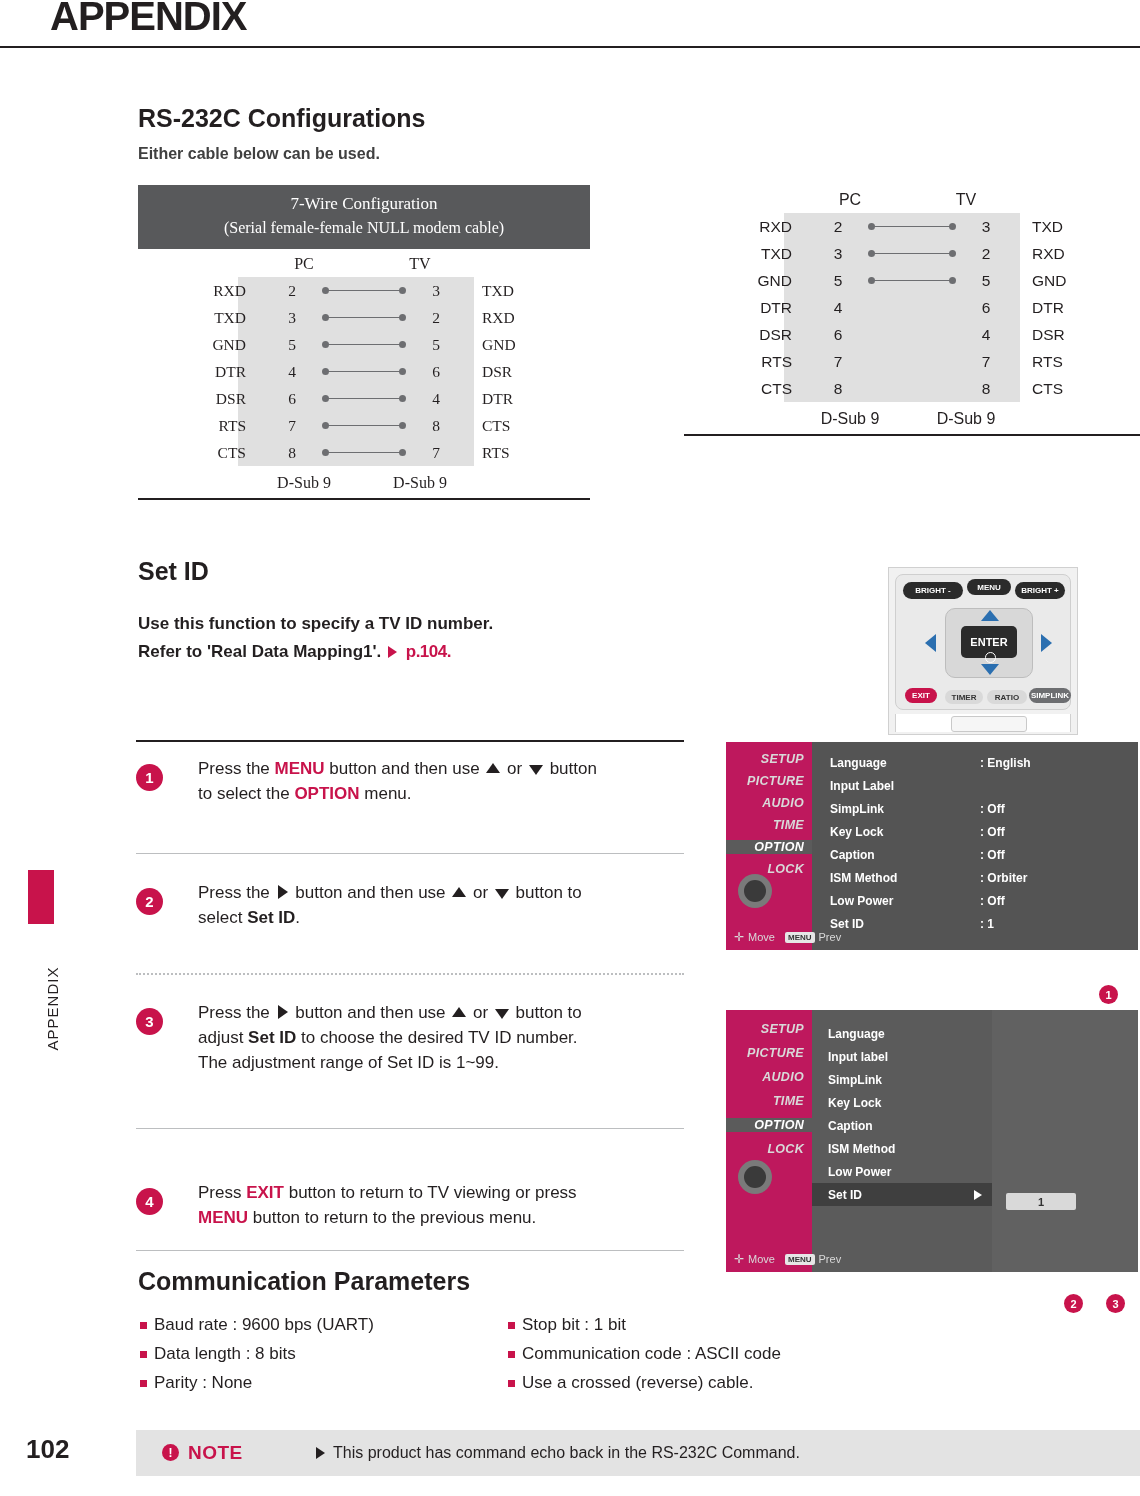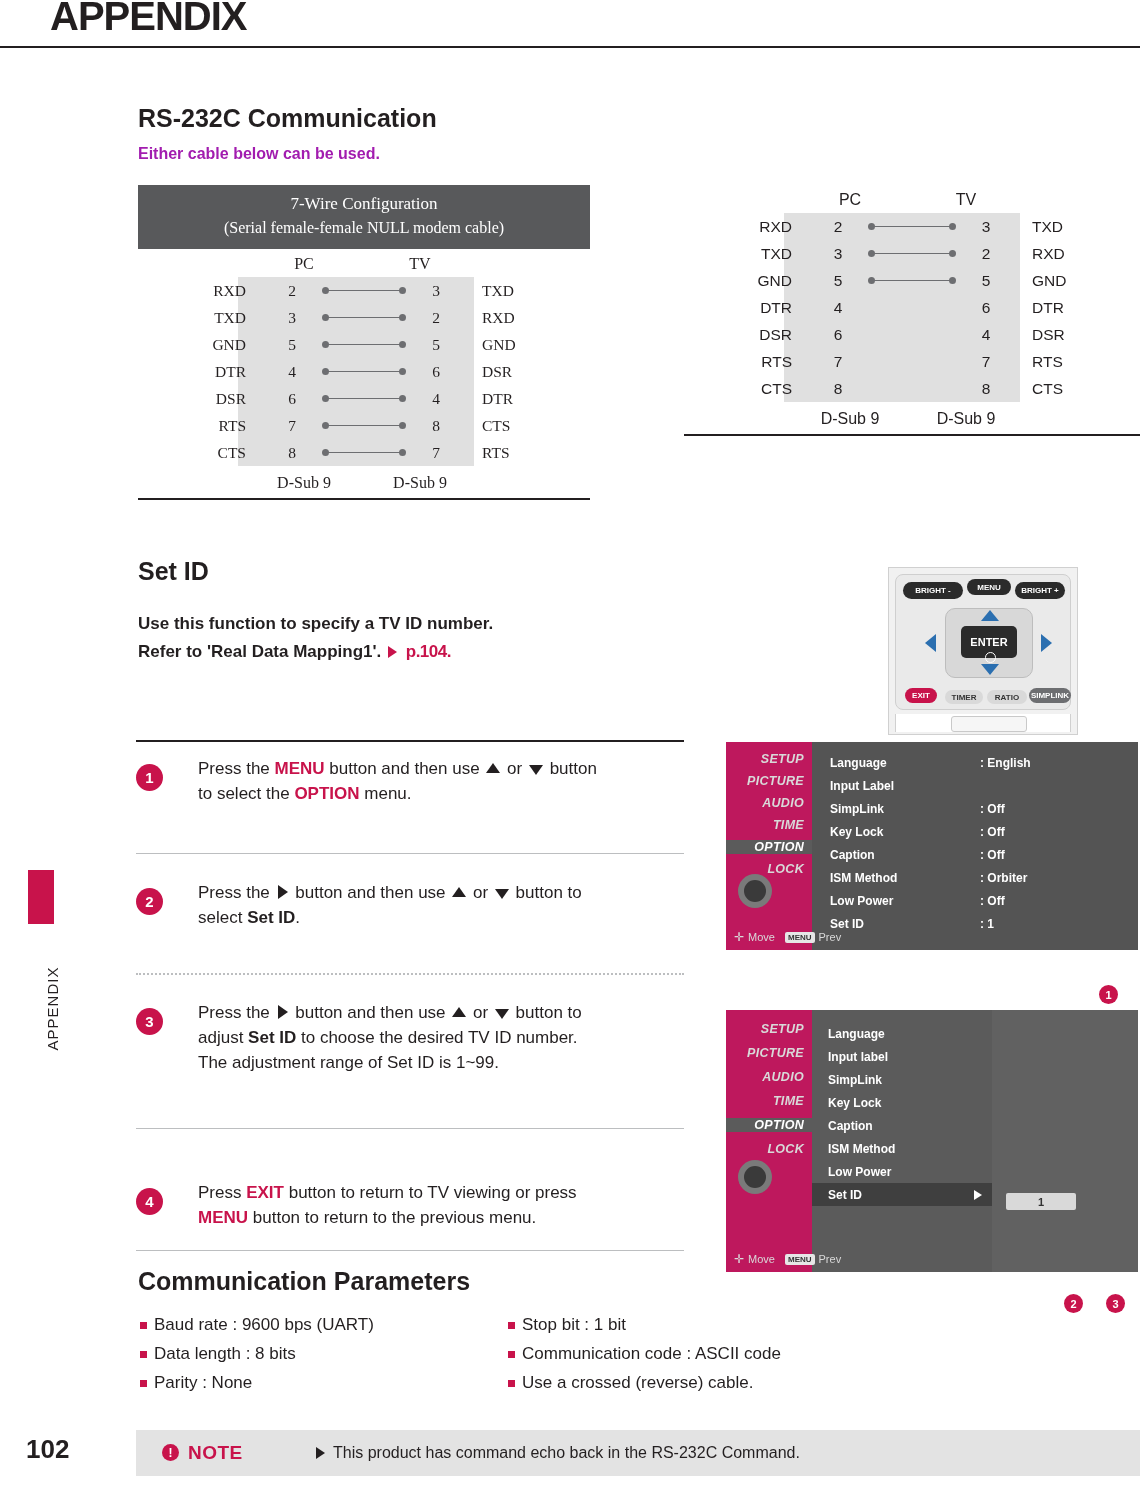--- a/index.html
+++ b/index.html
@@ -21,21 +21,21 @@
   .side-tab{position:absolute;left:28px;top:870px;width:26px;height:54px;background:#c8134b;}
   .side-label{
     position:absolute;left:-8px;top:1000px;width:120px;
     transform:rotate(-90deg);transform-origin:center;
     font-size:15px;letter-spacing:1px;color:#231f20;text-align:center;
   }
   .page-number{position:absolute;left:26px;top:1434px;font-size:26px;font-weight:bold;color:#231f20;}
 
   
   .sec-title{font-size:25px;font-weight:bold;color:#231f20;}
-  .sub-text{font-size:16px;font-weight:bold;color:#a21caf;}
+  .sub-text{font-size:16px;font-weight:bold;color:#404040;}
 
   
   .wire-block{position:absolute;}
   .wire-head{
     background:#58595b;color:#ffffff;text-align:center;
     font-size:17px;line-height:24px;padding:7px 0 9px 0;
   }
   .wire-head .l2{font-size:16px;}
   .pctv{display:flex;font-size:16px;color:#231f20;margin-top:6px;}
   .wire-body{position:relative;margin-top:4px;}
@@ -104,21 +104,21 @@
 
 <div class="page">
 
   <div class="appendix-title">APPENDIX</div>
   <div class="header-rule"></div>
 
   <div class="side-tab"></div>
   <div class="side-label">APPENDIX</div>
   <div class="page-number">102</div>
 
-  <div style="position:absolute;left:138px;top:104px;" class="sec-title">RS-232C Communication</div>
+  <div style="position:absolute;left:138px;top:104px;" class="sec-title">RS-232C Configurations</div>
   <div style="position:absolute;left:138px;top:145px;" class="sub-text">Either cable below can be used.</div>
 
   <div class="wire-block" style="left:138px;top:185px;width:452px;font-family:Liberation Serif, serif;">
     <div class="wire-head">
       <div>7-Wire Configuration</div>
       <div class="l2">(Serial female-female NULL modem cable)</div>
     </div>
     <div class="pctv">
       <div style="width:108px;"></div>
       <div style="width:116px;text-align:center;">PC</div>

